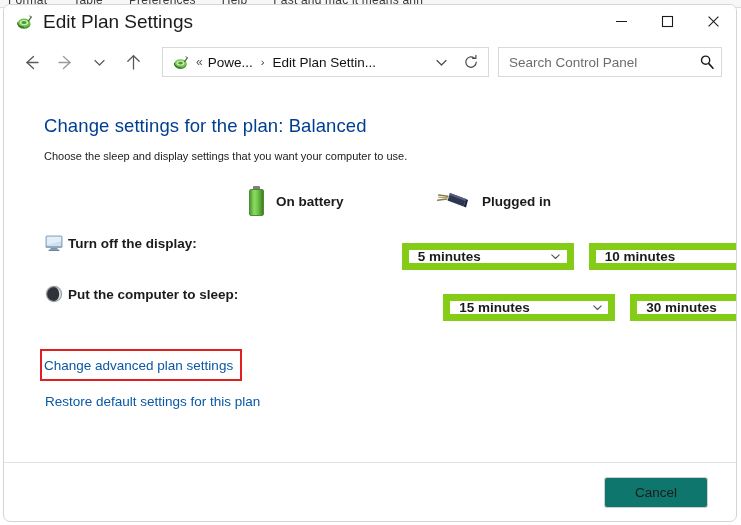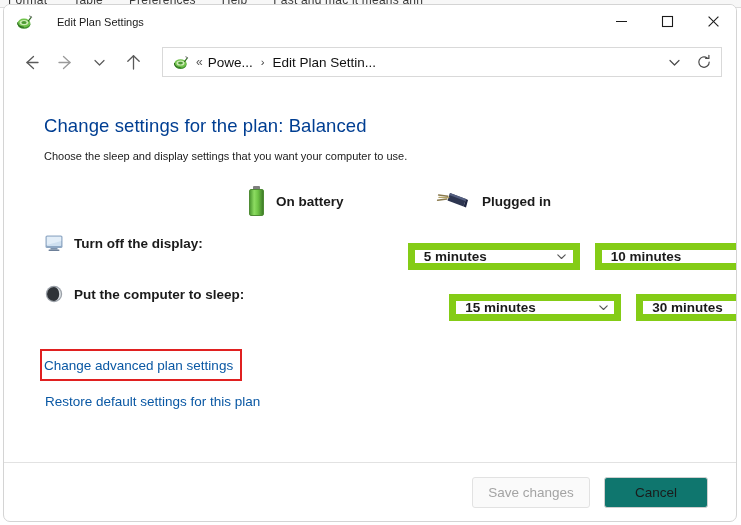--- a/index.html
+++ b/index.html
@@ -63,22 +63,22 @@
     background: #ffffff;
   }
   .title-icon {
     margin-left: 11px;
     width: 18px;
     height: 18px;
     position: relative;
     flex: none;
   }
   .title-text {
-    margin-left: 24px;
-    font-size: 11px;
+    margin-left: 10px;
+    font-size: 19px;
     color: #1b1b1b;
   }
   .win-controls {
     position: absolute;
     right: 0; top: 0;
     display: flex;
     height: 33px;
   }
   .win-btn {
     width: 46px;
@@ -233,21 +233,21 @@
     margin-top: 10px;
   }
   .srow-icon {
     width: 20px; height: 20px;
     position: relative;
     flex: none;
   }
   .srow-label {
     font-size: 13.5px;
     color: #1b1b1b;
-    margin-left: 10px;
+    margin-left: 4px;
     flex: none;
   }
   .srow-fields {
     position: absolute;
     left: 205px;
     display: flex;
   }
   .srow-fields-wrap { position: relative; flex: 1 1 auto; height: 0; }
 
   .combo {
@@ -466,20 +466,29 @@
             </svg>
         </div>
         <div class="addr-refresh">
           <svg width="16" height="16" viewBox="0 0 16 16">
               <path d="M13.2 8 A5.2 5.2 0 1 1 11.1 3.9" fill="none" stroke="currentColor" stroke-width="1.2" stroke-linecap="round"></path>
               <path d="M12.9 1.3 L12.9 4.4 L9.7 4.4" fill="none" stroke="currentColor" stroke-width="1.2" stroke-linecap="round" stroke-linejoin="round"></path>
             </svg>
         </div>
       </div>
 
+      <div class="searchbox">
+        <input type="text" placeholder="Search Control Panel" style="">
+        <div class="search-icon">
+          <svg width="16" height="16" viewBox="0 0 16 16">
+              <circle cx="6.6" cy="6.2" r="4.1" fill="none" stroke="currentColor" stroke-width="1.4"></circle>
+              <line x1="9.6" y1="9.4" x2="14" y2="14.2" stroke="currentColor" stroke-width="1.6" stroke-linecap="round"></line>
+            </svg>
+        </div>
+      </div>
     </div>
 
     <div class="content">
 
       <div class="page-title">Change settings for the plan: Balanced</div>
       <div class="page-subtitle">Choose the sleep and display settings that you want your computer to use.</div>
 
       <div class="settings">
 
         <div class="col-headers">
@@ -573,18 +582,17 @@
         </div>
         <div class="link-restore-wrap">
           <a class="link" href="#">Restore default settings for this plan</a>
         </div>
       </div>
 
     </div>
 
     <div class="divider"></div>
     <div class="footer">
-      <div class="btn disabled">Save changes</div>
       <div class="btn cancel">Cancel</div>
     </div>
 
   </div>
 </div>
 
 </body></html>

